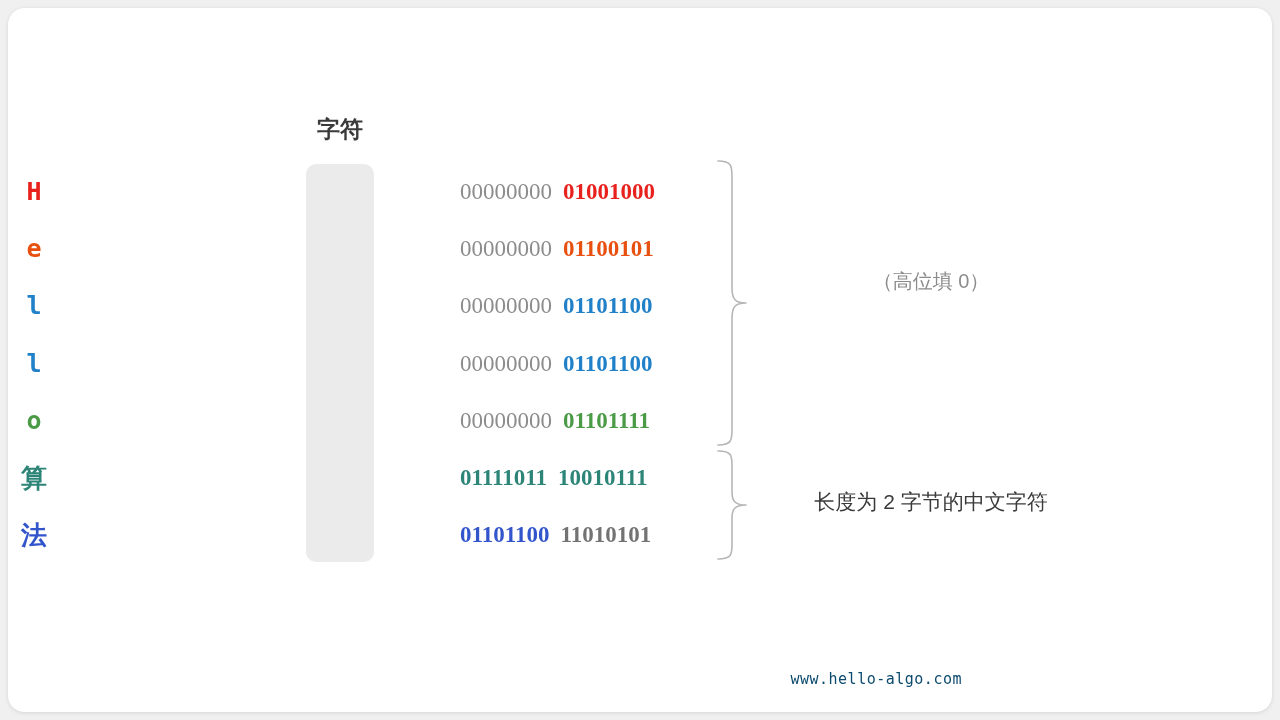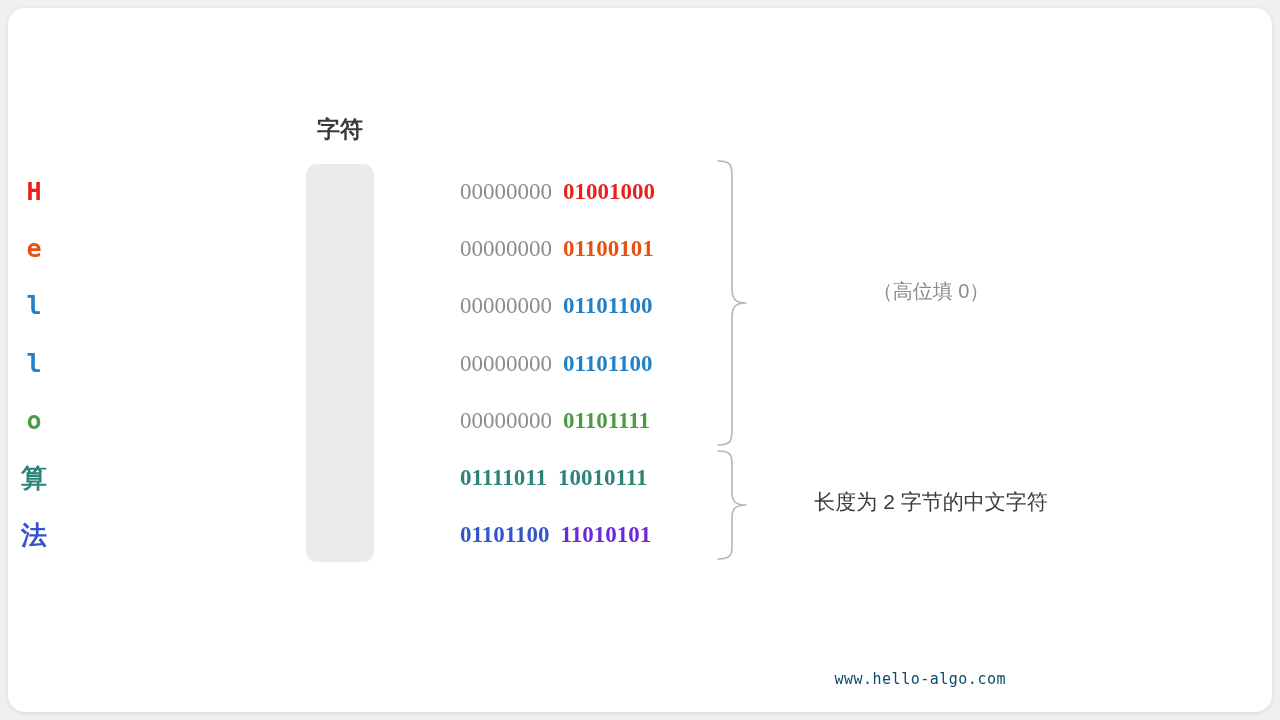--- a/index.html
+++ b/index.html
@@ -22,21 +22,20 @@
     background: #ffffff;
     border-radius: 16px;
     box-shadow: 0 1px 4px rgba(0,0,0,0.10), 0 0 1px rgba(0,0,0,0.08);
   }
   .stage {
     position: absolute;
     left: 0;
     top: 0;
     width: 1020px;
     height: 720px;
-    padding-left: 44px;
   }
 
   
   .hdr {
     position: absolute;
     color: #3a3a3a;
     font-weight: bold;
     white-space: nowrap;
   }
   .hdr-char {
@@ -121,21 +120,20 @@
     white-space: nowrap;
     font-family: "Liberation Sans", "DejaVu Sans", sans-serif;
   }
   .annot-main {
     font-size: 21px;
     color: #3a3a3a;
   }
   .annot-sub {
     font-size: 20px;
     color: #8c8c8c;
-    margin-top: 10px;
   }
 
   
   .watermark {
     position: absolute;
     right: 58px;
     bottom: 32px;
     font-size: 15px;
     color: #0c4a6e;
     font-family: "DejaVu Sans Mono", "Liberation Mono", monospace;
@@ -160,21 +158,21 @@
       <div class="bin-row" style="top: 234.2px;"><span class="byte-hi" style="color: rgb(140, 140, 140);">00000000</span><span class="gap"></span><span class="byte-lo" style="color: rgb(232, 80, 15);">01100101</span></div>
       <div class="char-cell" style="top: 291.4px; color: rgb(32, 128, 200);"><span>l</span></div>
       <div class="bin-row" style="top: 291.4px;"><span class="byte-hi" style="color: rgb(140, 140, 140);">00000000</span><span class="gap"></span><span class="byte-lo" style="color: rgb(32, 128, 200);">01101100</span></div>
       <div class="char-cell" style="top: 348.6px; color: rgb(32, 128, 200);"><span>l</span></div>
       <div class="bin-row" style="top: 348.6px;"><span class="byte-hi" style="color: rgb(140, 140, 140);">00000000</span><span class="gap"></span><span class="byte-lo" style="color: rgb(32, 128, 200);">01101100</span></div>
       <div class="char-cell" style="top: 405.8px; color: rgb(74, 154, 70);"><span>o</span></div>
       <div class="bin-row" style="top: 405.8px;"><span class="byte-hi" style="color: rgb(140, 140, 140);">00000000</span><span class="gap"></span><span class="byte-lo" style="color: rgb(74, 154, 70);">01101111</span></div>
       <div class="char-cell cjk" style="top: 463px; color: rgb(45, 133, 119);"><span>算</span></div>
       <div class="bin-row" style="top: 463px;"><span class="byte-hi colored" style="color: rgb(45, 133, 119);">01111011</span><span class="gap"></span><span class="byte-lo" style="color: rgb(45, 133, 119);">10010111</span></div>
       <div class="char-cell cjk" style="top: 520.2px; color: rgb(51, 85, 204);"><span>法</span></div>
-      <div class="bin-row" style="top: 520.2px;"><span class="byte-hi colored" style="color: rgb(51, 85, 204);">01101100</span><span class="gap"></span><span class="byte-lo" style="color: #6d28d9;">11010101</span></div>
+      <div class="bin-row" style="top: 520.2px;"><span class="byte-hi colored" style="color: rgb(51, 85, 204);">01101100</span><span class="gap"></span><span class="byte-lo" style="color: #737373;">11010101</span></div>
     </div>
 
   <svg class="brace" style="left:712px; top:158px; width:40px; height:290px;" viewBox="0 0 40 290" fill="none">
     <path d="M 6 3 C 20 3 20 8 20 20 L 20 130 C 20 142 24 145 34 145
              C 24 145 20 148 20 160 L 20 270 C 20 282 20 287 6 287" stroke="#b6b6b6" stroke-width="1.6" fill="none" stroke-linecap="round" stroke-linejoin="round"></path>
   </svg>
 
   <svg class="brace" style="left:712px; top:448px; width:40px; height:116px;" viewBox="0 0 40 116" fill="none">
     <path d="M 6 3 C 20 3 20 8 20 18 L 20 44 C 20 54 24 57 34 57
              C 24 57 20 60 20 70 L 20 96 C 20 106 20 111 6 111" stroke="#b6b6b6" stroke-width="1.6" fill="none" stroke-linecap="round" stroke-linejoin="round"></path>

